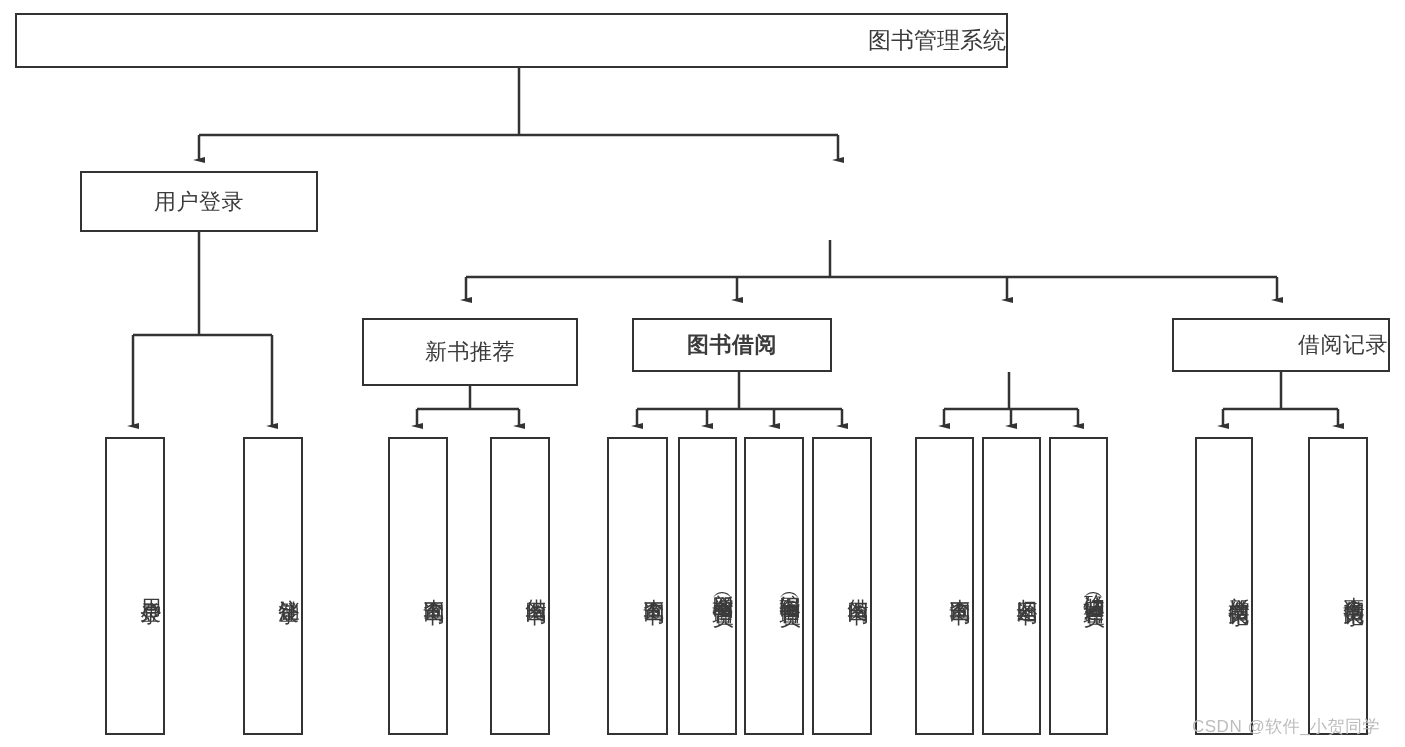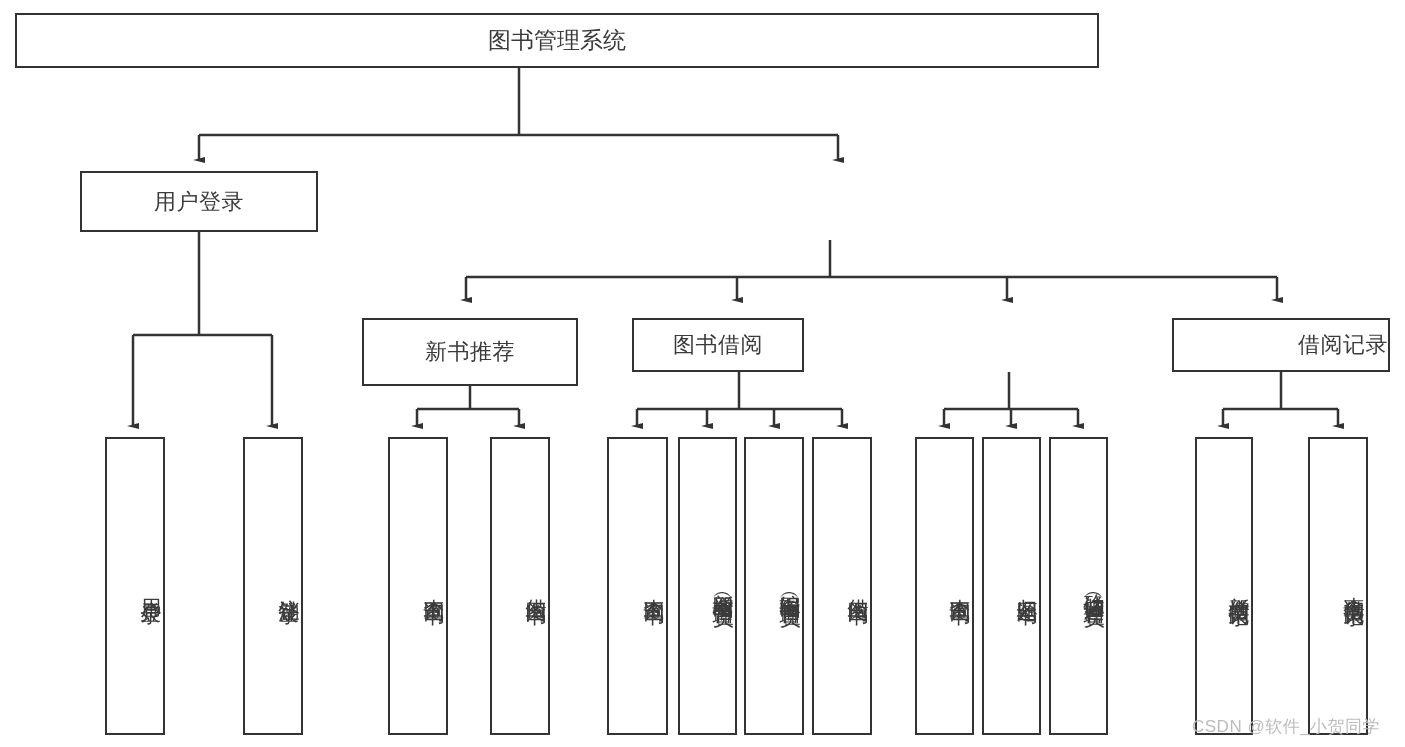--- a/index.html
+++ b/index.html
@@ -115,32 +115,32 @@
       <path d="M1011,409 L1011,426" marker-end="url(#arrow)"></path>
       <path d="M1078,409 L1078,426" marker-end="url(#arrow)"></path>
 
       <path d="M1281,372 L1281,409"></path>
       <path d="M1223,409 L1338,409"></path>
       <path d="M1223,409 L1223,426" marker-end="url(#arrow)"></path>
       <path d="M1338,409 L1338,426" marker-end="url(#arrow)"></path>
     </g>
   </svg>
 
-  <div class="node title" style="left:15px; top:13px; width:1084px; height:55px;">
+  <div class="node title" style="left:15px; top:13px; width:993px; height:55px;justify-content:flex-end;">
     <span>图书管理系统</span>
   </div>
 
   <div class="node horiz" style="left:80px; top:171px; width:238px; height:61px;">
     <span>用户登录</span>
   </div>
 
   <div class="node horiz" style="left:362px; top:318px; width:216px; height:68px;">
     <span>新书推荐</span>
   </div>
-  <div class="node horiz" style="left:632px; top:318px; width:172px; height:54px;">
+  <div class="node horiz" style="left:632px; top:318px; width:200px; height:54px;font-weight:bold;">
     <span>图书借阅</span>
   </div>
   <div class="node horiz" style="left:1172px; top:318px; width:218px; height:54px;justify-content:flex-end;">
     <span>借阅记录</span>
   </div>
 
   <div class="node vert" style="left:105px; top:437px; width:60px; height:298px;">
     <span>用户登录</span>
   </div>
   <div class="node vert" style="left:243px; top:437px; width:60px; height:298px;">

